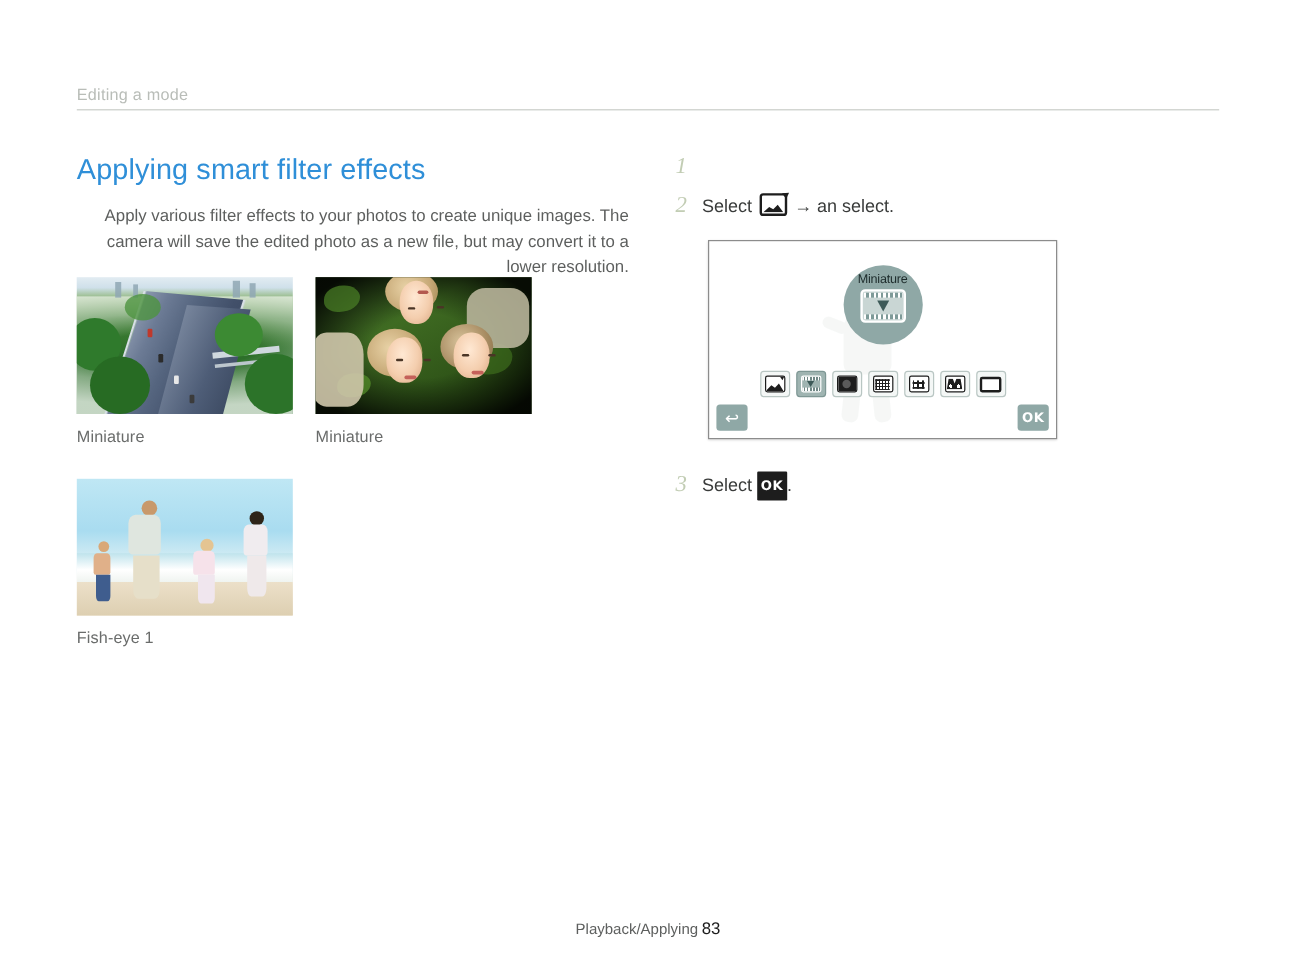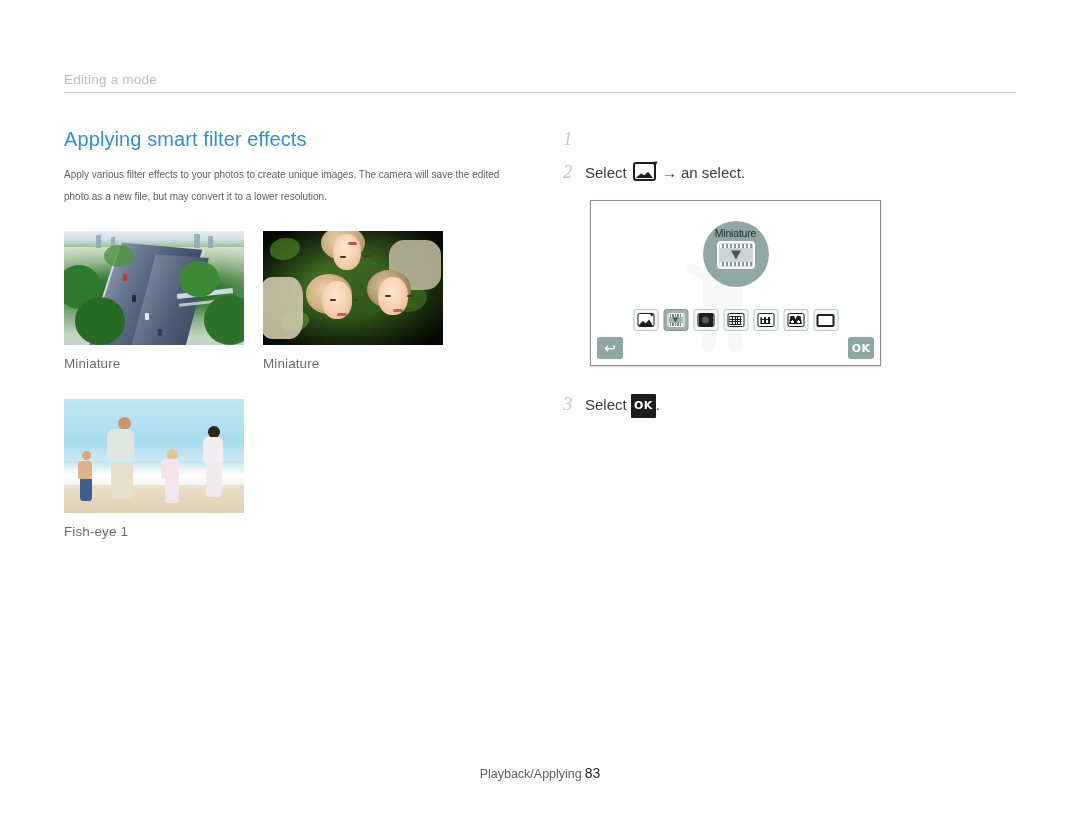--- a/index.html
+++ b/index.html
@@ -38,32 +38,33 @@
   }
 
   
   .left-col {
     position: absolute;
     left: 64px;
     top: 128px;
     width: 470px;
   }
   .section-title {
-    font-size: 20px;
+    font-size: 24px;
     color: #2f8fd8;
     font-weight: normal;
     margin: 0 0 13px 0;
     letter-spacing: .1px;
   }
   .intro {
-    font-size: 10px;
+    font-size: 14px;
     line-height: 21.5px;
     color: #5d5f5e;
     margin: 0;
     max-width: 460px;
+    text-align: right;
   }
 
   
   .samples {
     position: absolute;
     left: 64px;
     top: 231px;
     width: 400px;
   }
   .sample-row {

